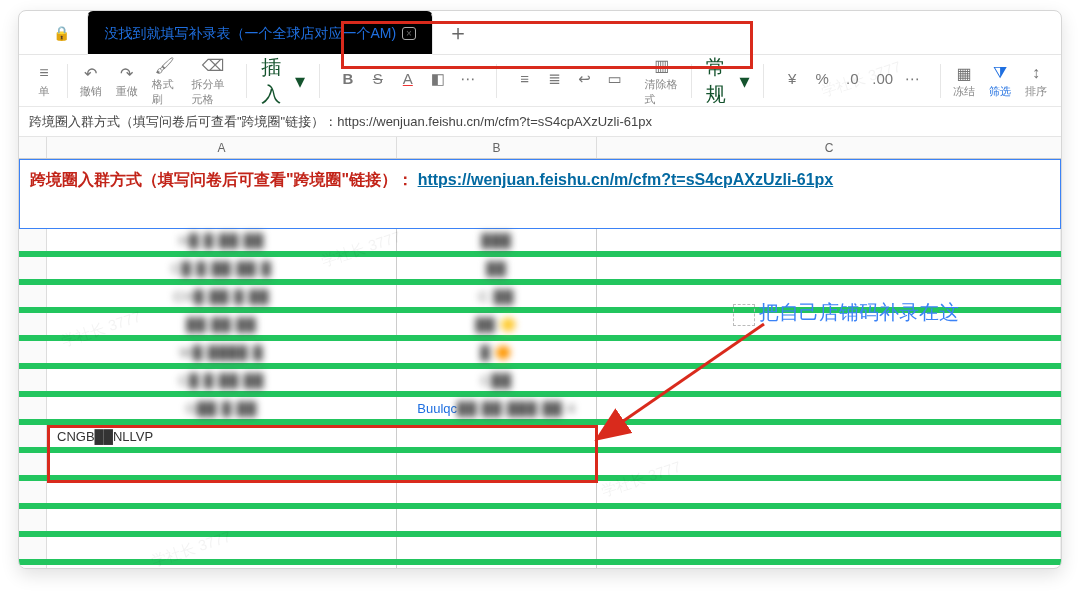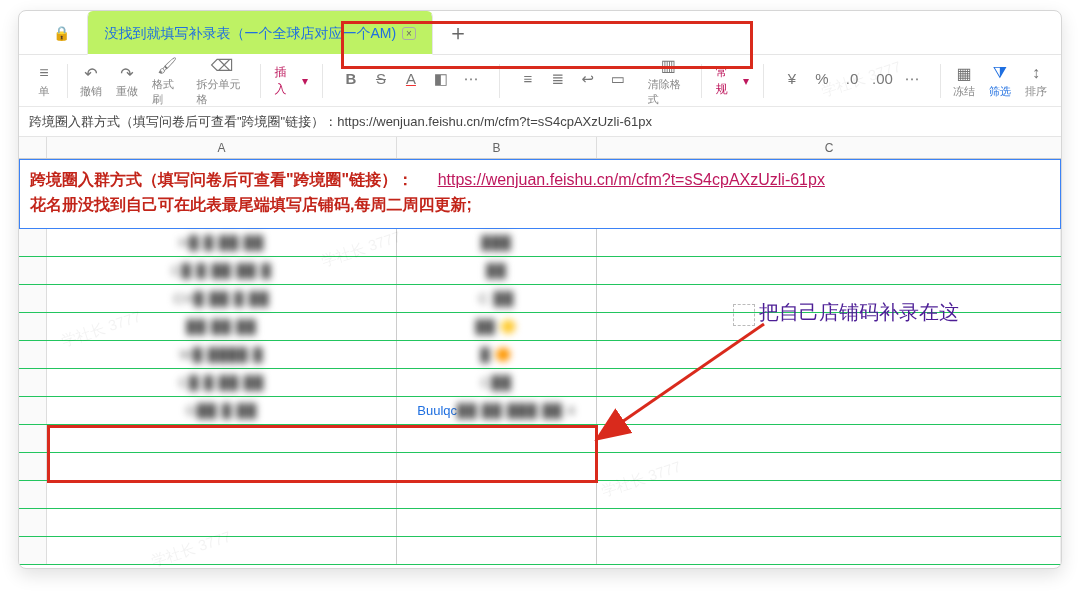--- a/index.html
+++ b/index.html
@@ -34,21 +34,21 @@
     display: flex; align-items: center;
     padding: 0 16px;
     font-size: 14px;
     color: #333;
     border-right: 1px solid transparent;
     cursor: pointer;
     gap: 6px;
   }
   .tab.active {
     color: #1f6fe0;
-    background: #bef264;
+    background: #000000;
     border: 1px solid #e5e5e5;
     border-bottom: 1px solid #fff;
     margin-bottom: -1px;
     border-top: 2px solid transparent;
     border-radius: 6px 6px 0 0;
   }
   .tab .closex { border:1px solid #aaa; border-radius:3px; font-size:10px; padding:0 3px; color:#666; }
   .tab-add { display:flex; align-items:center; padding:0 14px; font-size:22px; color:#666; font-weight:300; cursor:pointer;}
   .tab-highlight-box {
     position:absolute;
@@ -64,21 +64,21 @@
     padding: 0 8px;
     border-bottom: 1px solid #e8e8e8;
     gap: 2px;
     color:#888;
     font-size:11px;
   }
   .tgrp { display:flex; flex-direction:column; align-items:center; padding:0 6px; min-width:34px; cursor:pointer;}
   .tgrp .ic { height:22px; display:flex; align-items:center; justify-content:center; font-size:16px; color:#777;}
   .tgrp .lb { }
   .tsep { width:1px; height:34px; background:#e6e6e6; margin:0 4px;}
-  .tplain { display:flex; align-items:center; color:#be185d; font-size:12px; gap:6px; padding:0 8px; cursor:pointer;}
+  .tplain { display:flex; align-items:center; color:#14532d; font-size:20px; gap:6px; padding:0 8px; cursor:pointer;}
   .filter-active .ic, .filter-active .lb { color:#1f6fe0; }
 
   .minitool { display:flex; gap:10px; padding:0 12px; }
   .mt { width:20px; height:22px; color:#777; text-align:center; cursor:pointer; font-size:15px;}
 
   
   .formulabar {
     display:flex; align-items:center;
     height:30px;
     border-bottom:1px solid #e5e5e5;
@@ -105,45 +105,45 @@
   .mergedhead {
     min-height:70px;
     border:1px solid #3b82f6;
     margin:0;
     padding:8px 10px;
     font-size:16px;
     line-height:1.55;
     font-weight:700;
     color:#c22419;
   }
-  .mergedhead a { color:#be185d; text-decoration:underline; font-weight:400;margin-left:20px;}
+  .mergedhead a { color:#0369a1; text-decoration:underline; font-weight:700;}
   .rows { }
   .row {
     display:flex; height:28px;
-    border-bottom:1px solid #22c55e;
+    border-bottom:6px solid #22c55e;
   }
   .row .rh { width:28px; border-right:1px solid #ddd; background:#fafafa;}
   .row .cA { width:350px; border-right:1px solid #ccc; display:flex; align-items:center; justify-content:center; font-size:13px; color:#333;}
   .row .cB { width:200px; border-right:1px solid #ccc; display:flex; align-items:center; justify-content:center; font-size:13px; color:#333;}
   .row .cC { flex:1; border-right:1px solid #eee; }
   .blur { filter: blur(3.5px); letter-spacing:1px; color:#555;}
   .bprefix { color:#1f6fe0; filter:none;}
   .cA-left { justify-content:flex-start !important; padding-left:10px; }
 
   
   .sel {
     position:absolute;
     border:3px solid #d92a1c;
     pointer-events:none;
   }
 
   
   .anno-text {
     position:absolute;
-    color:#4c1d95;
+    color:#3b82f6;
     font-size:20px;
     font-weight:500;
   }
   .arrow-svg { position:absolute; pointer-events:none; }
 
   .dashed-target {
     position:absolute;
     width:22px; height:22px;
     border:1px dashed #bbb;
   }
@@ -250,21 +250,20 @@
     <div class="rowheadspacer"></div>
     <div class="colA">A</div>
     <div class="colB">B</div>
     <div class="colC">C</div>
   </div>
 
   <div class="sheet">
     <div class="mergedhead">
       <span>跨境圈入群方式（填写问卷后可查看"跨境圈"链接）：</span>
       <a>https://wenjuan.feishu.cn/m/cfm?t=sS4cpAXzUzli-61px</a><br>
-      <span>花名册没找到自己可在此表最尾端填写店铺码,每周二周四更新;</span>
     </div>
 
     <div class="rows" id="rows">
         <div class="row">
           <div class="rh"></div>
           <div class="cA ">
             <span class="blur">H█ █ ██ ██</span>
           </div>
           <div class="cB">
             <span class="blur">███</span>
@@ -323,20 +322,28 @@
         </div>
         <div class="row">
           <div class="rh"></div>
           <div class="cA ">
             <span class="blur">G██ █ ██</span>
           </div>
           <div class="cB">
             <span class="bprefix">Buulqc</span>
             <span class="blur">██ ██ ███ ██ 4</span>
           </div>
+          <div class="cC"></div>
+        </div>
+        <div class="row">
+          <div class="rh"></div>
+          <div class="cA cA-left">
+            <span>CNGB██NLLVP</span>
+          </div>
+          <div class="cB"></div>
           <div class="cC"></div>
         </div>
         <div class="row">
           <div class="rh"></div>
           <div class="cA ">
             <span></span>
           </div>
           <div class="cB"></div>
           <div class="cC"></div>
         </div>

